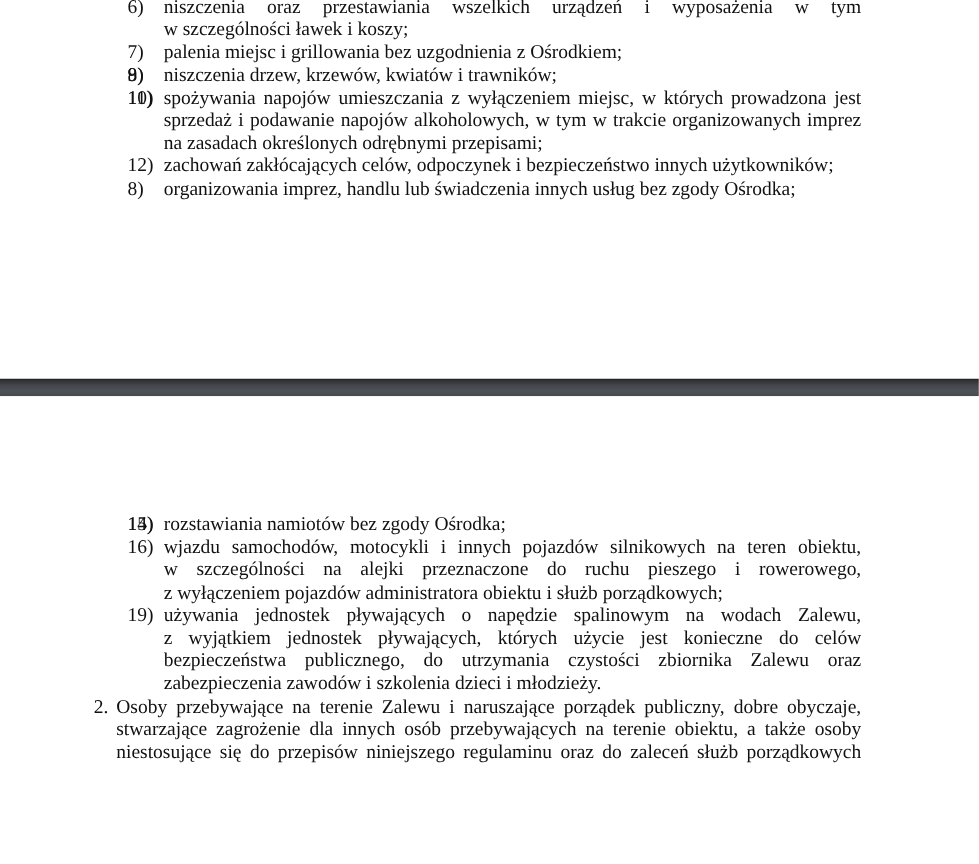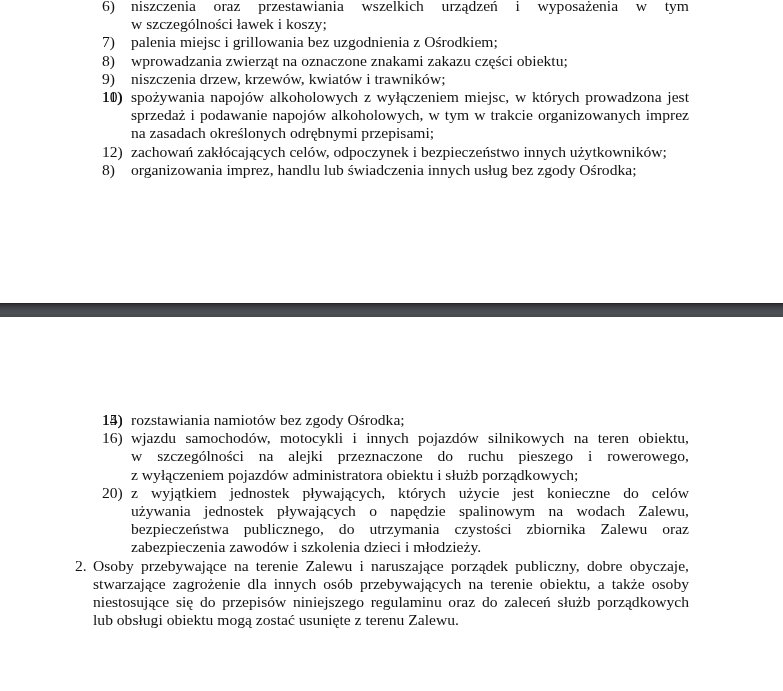--- a/index.html
+++ b/index.html
@@ -87,37 +87,34 @@
         </span>
       </li>
       <li class="item">
         <span class="num">7)</span>
         <span class="text">
           <span class="line">palenia miejsc i grillowania bez uzgodnienia z Ośrodkiem;</span>
         </span>
       </li>
       <li class="item">
         <span class="num">8)</span>
-        <span class="text">
-          <span class="line">wprowadzania zwierząt na oznaczone znakami zakazu części obiektu;</span>
-        </span>
       </li>
       <li class="item">
         <span class="num">9)</span>
         <span class="text">
           <span class="line">niszczenia drzew, krzewów, kwiatów i trawników;</span>
         </span>
       </li>
       <li class="item">
         <span class="num">10)</span>
       </li>
       <li class="item">
         <span class="num">11)</span>
         <span class="text">
-          <span class="line just">spożywania napojów alkoholowych z wyłączeniem miejsc, w których prowadzona jest</span>
+          <span class="line just">spożywania napojów umieszczania z wyłączeniem miejsc, w których prowadzona jest</span>
           <span class="line just">sprzedaż i podawanie napojów alkoholowych, w tym w trakcie organizowanych imprez</span>
           <span class="line">na zasadach określonych odrębnymi przepisami;</span>
         </span>
       </li>
       <li class="item">
         <span class="num">12)</span>
         <span class="text">
           <span class="line">zachowań zakłócających celów, odpoczynek i bezpieczeństwo innych użytkowników;</span>
         </span>
       </li>
@@ -145,31 +142,30 @@
       </li>
       <li class="item">
         <span class="num">16)</span>
         <span class="text">
           <span class="line just">wjazdu samochodów, motocykli i innych pojazdów silnikowych na teren obiektu,</span>
           <span class="line just">w szczególności na alejki przeznaczone do ruchu pieszego i rowerowego,</span>
           <span class="line">z wyłączeniem pojazdów administratora obiektu i służb porządkowych;</span>
         </span>
       </li>
       <li class="item">
-        <span class="num">20)</span>
+        <span class="num">19)</span>
         <span class="text">
+          <span class="line just">używania jednostek pływających o napędzie spalinowym na wodach Zalewu,</span>
           <span class="line just">z wyjątkiem jednostek pływających, których użycie jest konieczne do celów</span>
-          <span class="line just">używania jednostek pływających o napędzie spalinowym na wodach Zalewu,</span>
           <span class="line just">bezpieczeństwa publicznego, do utrzymania czystości zbiornika Zalewu oraz</span>
           <span class="line">zabezpieczenia zawodów i szkolenia dzieci i młodzieży.</span>
         </span>
       </li>
       <li class="item point2">
         <span class="num">2.</span>
         <span class="text">
           <span class="line just">Osoby przebywające na terenie Zalewu i naruszające porządek publiczny, dobre obyczaje,</span>
           <span class="line just">stwarzające zagrożenie dla innych osób przebywających na terenie obiektu, a także osoby</span>
           <span class="line just">niestosujące się do przepisów niniejszego regulaminu oraz do zaleceń służb porządkowych</span>
-          <span class="line">lub obsługi obiektu mogą zostać usunięte z terenu Zalewu.</span>
         </span>
       </li>
     </ul>
 </div>
 
 </body></html>

